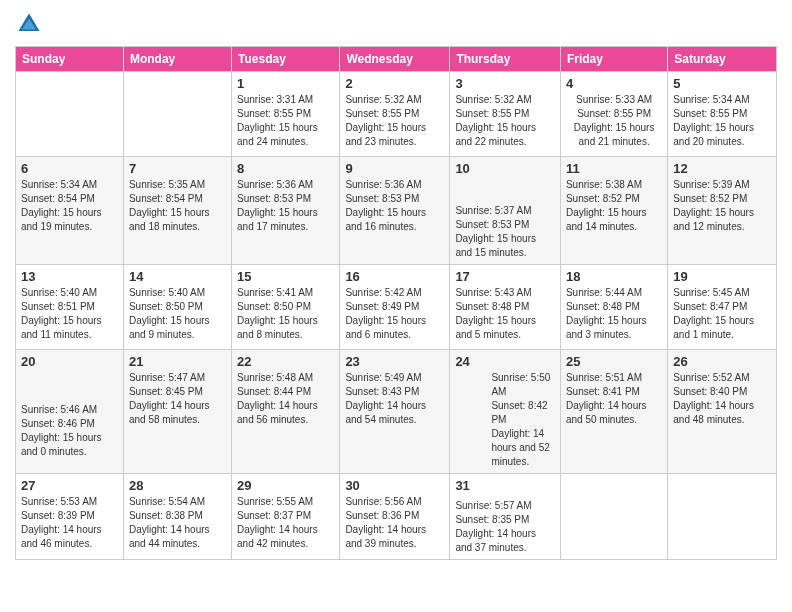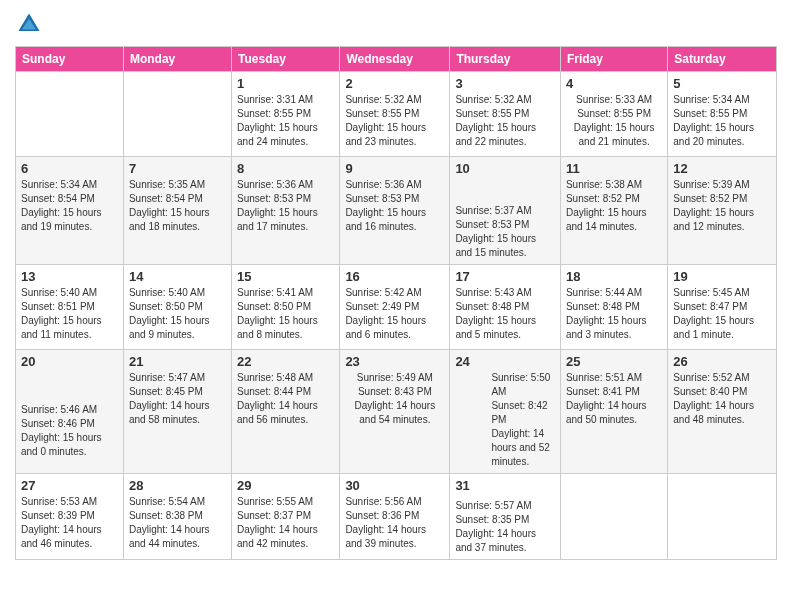--- a/index.html
+++ b/index.html
@@ -220,21 +220,21 @@
         </td>
         <td>
           <span class="day-num">15</span>
           <div class="day-info" style="white-space: pre-line;">Sunrise: 5:41 AM
 Sunset: 8:50 PM
 Daylight: 15 hours and 8 minutes.</div>
         </td>
         <td>
           <span class="day-num">16</span>
           <div class="day-info" style="white-space: pre-line;">Sunrise: 5:42 AM
-Sunset: 2:49 PM
+Sunset: 8:49 PM
 Daylight: 15 hours and 6 minutes.</div>
         </td>
         <td>
           <span class="day-num">17</span>
           <div class="day-info" style="white-space: pre-line;">Sunrise: 5:43 AM
 Sunset: 8:48 PM
 Daylight: 15 hours and 5 minutes.</div>
         </td>
         <td>
           <span class="day-num">18</span>
@@ -263,21 +263,21 @@
 Daylight: 14 hours and 58 minutes.</div>
         </td>
         <td>
           <span class="day-num">22</span>
           <div class="day-info" style="white-space: pre-line;">Sunrise: 5:48 AM
 Sunset: 8:44 PM
 Daylight: 14 hours and 56 minutes.</div>
         </td>
         <td>
           <span class="day-num">23</span>
-          <div class="day-info" style="white-space: pre-line; text-align: center;">Sunrise: 5:49 AM
+          <div class="day-info" style="white-space: pre-line;">Sunrise: 5:49 AM
 Sunset: 8:43 PM
 Daylight: 14 hours and 54 minutes.</div>
         </td>
         <td>
           <span class="day-num">24</span>
           <div class="day-info" style="white-space: pre-line; margin-left: 36px;">Sunrise: 5:50 AM
 Sunset: 8:42 PM
 Daylight: 14 hours and 52 minutes.</div>
         </td>
         <td>

